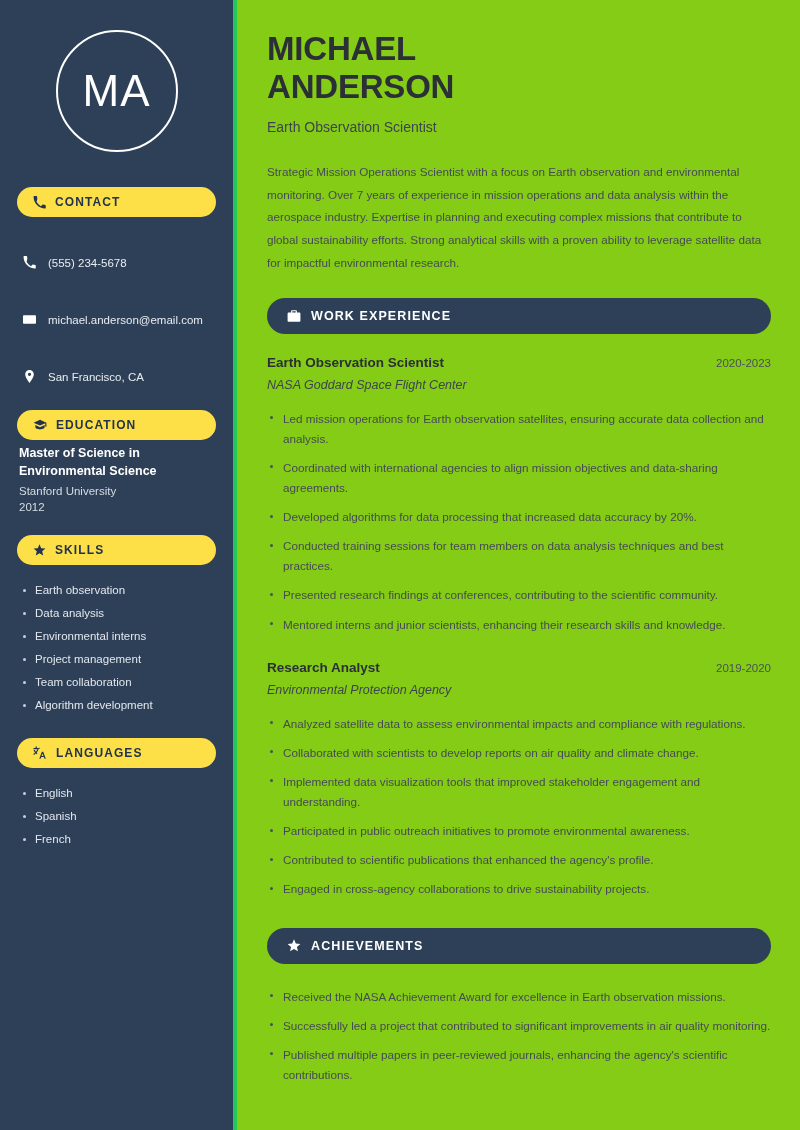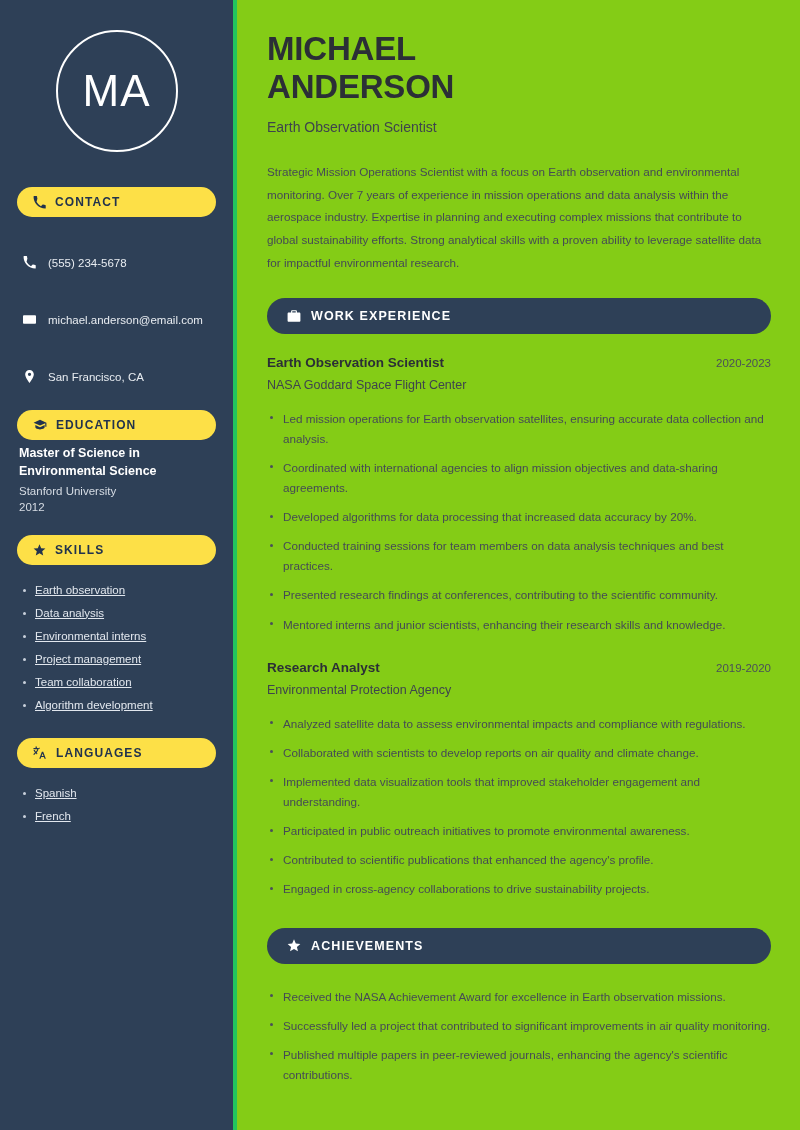--- a/index.html
+++ b/index.html
@@ -52,21 +52,21 @@
   .edu-block { margin-top: 4px; padding-left: 2px; }
   .edu-degree {
     color: #ffffff; font-size: 12.5px; font-weight: bold; line-height: 1.45;
   }
   .edu-school { color: #d6dce4; font-size: 11.5px; margin-top: 5px; }
   .edu-year   { color: #d6dce4; font-size: 11.5px; margin-top: 4px; }
 
   .sb-ul { margin-top: 13px; list-style: none; }
   .sb-ul li {
     color: #e2e7ee; font-size: 11.5px;
-    padding: 5.5px 0 5.5px 18px; position: relative; text-decoration: underline;
+    padding: 5.5px 0 5.5px 18px; position: relative;
   }
   .sb-ul li::before {
     content: ""; position: absolute; left: 6px; top: 11px;
     width: 3px; height: 3px; border-radius: 50%; background: #c8d0db;
   }
 
   
   .main {
     flex: 1; background: #84cc16;
     padding: 30px 29px 0 30px;
@@ -88,21 +88,21 @@
   }
   .dark-pill .ptxt {
     color: #ffffff; font-size: 12.5px; font-weight: bold; letter-spacing: 1.1px;
   }
   .dark-pill svg { fill: #ffffff; display: block; }
 
   .job { margin-top: 21px; }
   .job-head { display: flex; justify-content: space-between; align-items: baseline; }
   .job-title { font-size: 13.5px; font-weight: bold; color: #2b2f36; }
   .job-dates { font-size: 11.5px; color: #4a5059; }
-  .job-org { font-size: 12.5px; color: #3e444d; margin-top: 8px; }
+  .job-org { font-size: 12.5px; color: #3e444d; margin-top: 8px; font-style: italic; }
 
   .bullets { list-style: none; margin-top: 12px; }
   .bullets li {
     font-size: 11.7px; color: #454b55; line-height: 1.72;
     padding: 4.5px 0 4.5px 16px; position: relative;
   }
   .bullets li::before {
     content: ""; position: absolute; left: 3px; top: 12px;
     width: 3px; height: 3px; border-radius: 50%; background: #4a5059;
   }
@@ -196,20 +196,21 @@
     <div class="sb-section">
       <div class="pill">
         <span>
           <svg width="14" height="14" viewBox="0 0 24 24">
               <path d="M10.2 3.4H6.6V1H4.4v2.4H.8v2h6.6c-.4 1.6-1.3 3.1-2.5 4.3-.8-.8-1.4-1.7-1.9-2.7H.8c.6 1.5 1.5 2.9 2.6 4.1l-3 3 1.5 1.5 3-3 1.9 1.9.7-2.2-1.2-1.2.1-.1c1.6-1.8 2.7-3.9 3.2-6.2h2v-2h-1.4zM17.5 10h-2.3l-4.4 12h2.2l1.1-3h4.6l1.1 3h2.2l-4.5-12zm-2.7 7l1.6-4.3 1.6 4.3h-3.2z"></path>
             </svg>
         </span>
         <span class="ptxt">LANGUAGES</span>
       </div>
       <ul class="sb-ul">
+        <li>English</li>
         <li>Spanish</li>
         <li>French</li>
       </ul>
     </div>
 
   </aside>
 
   <main class="main">
 
     <h1 class="name">

